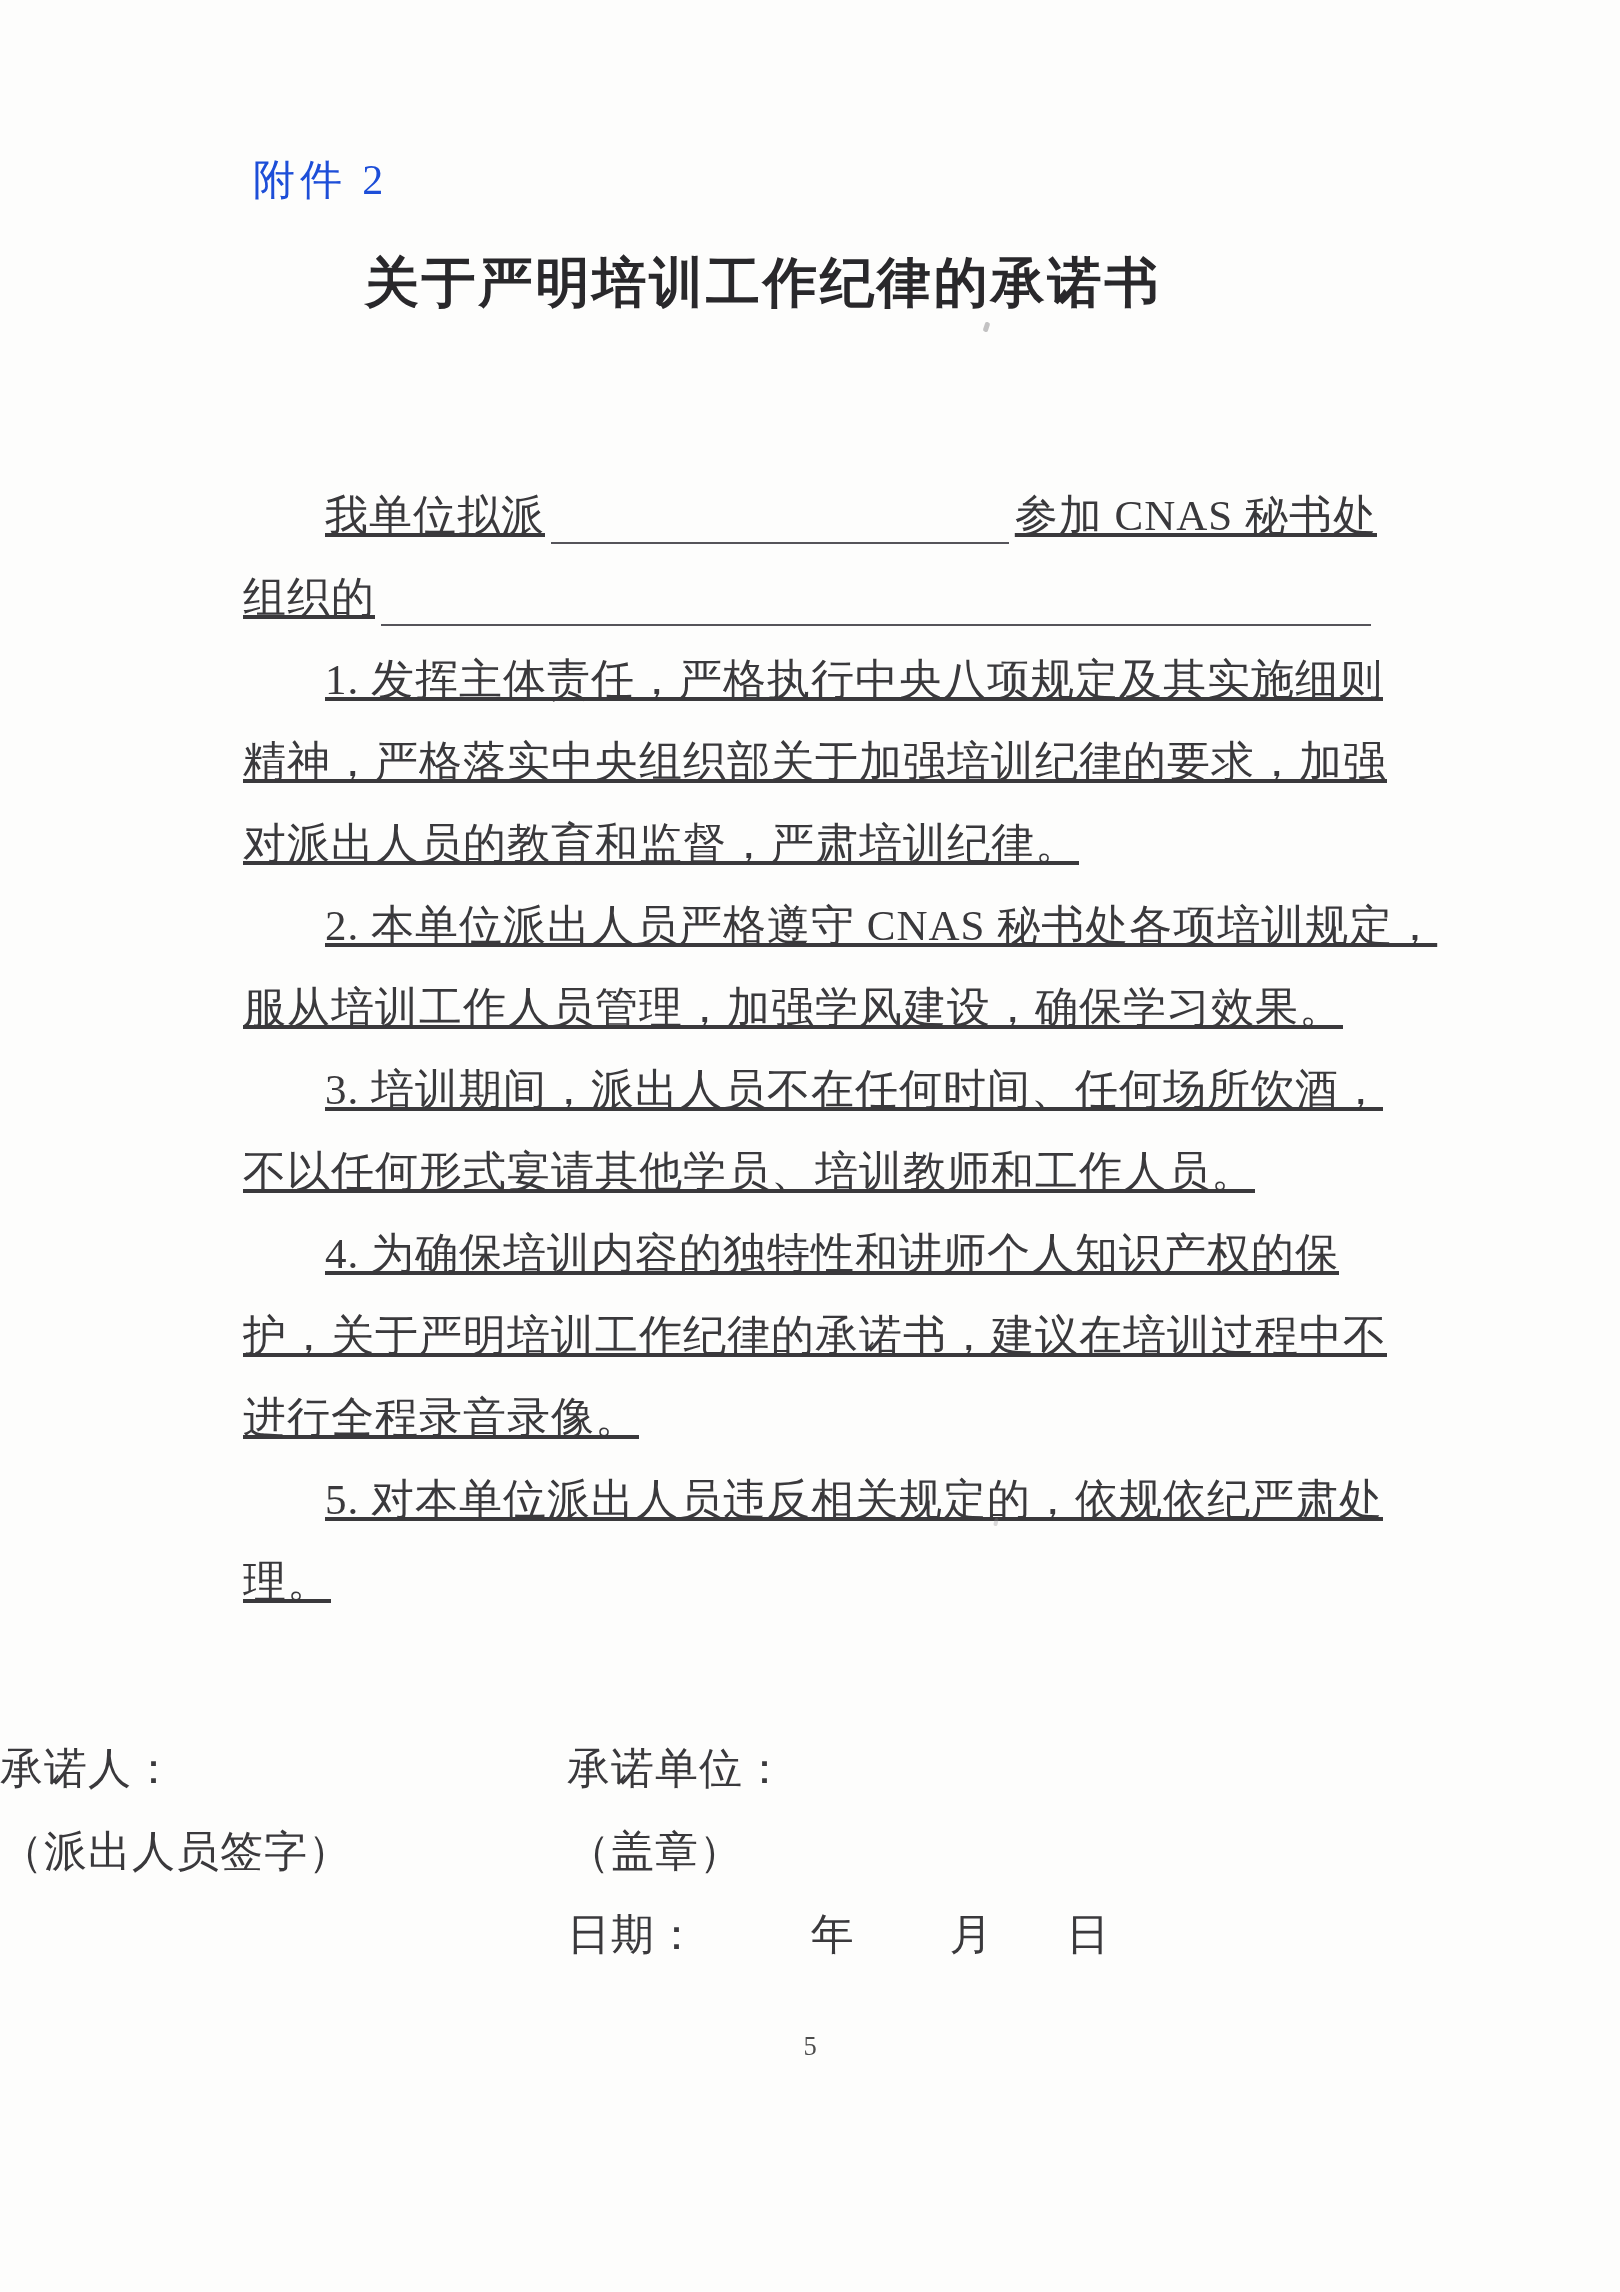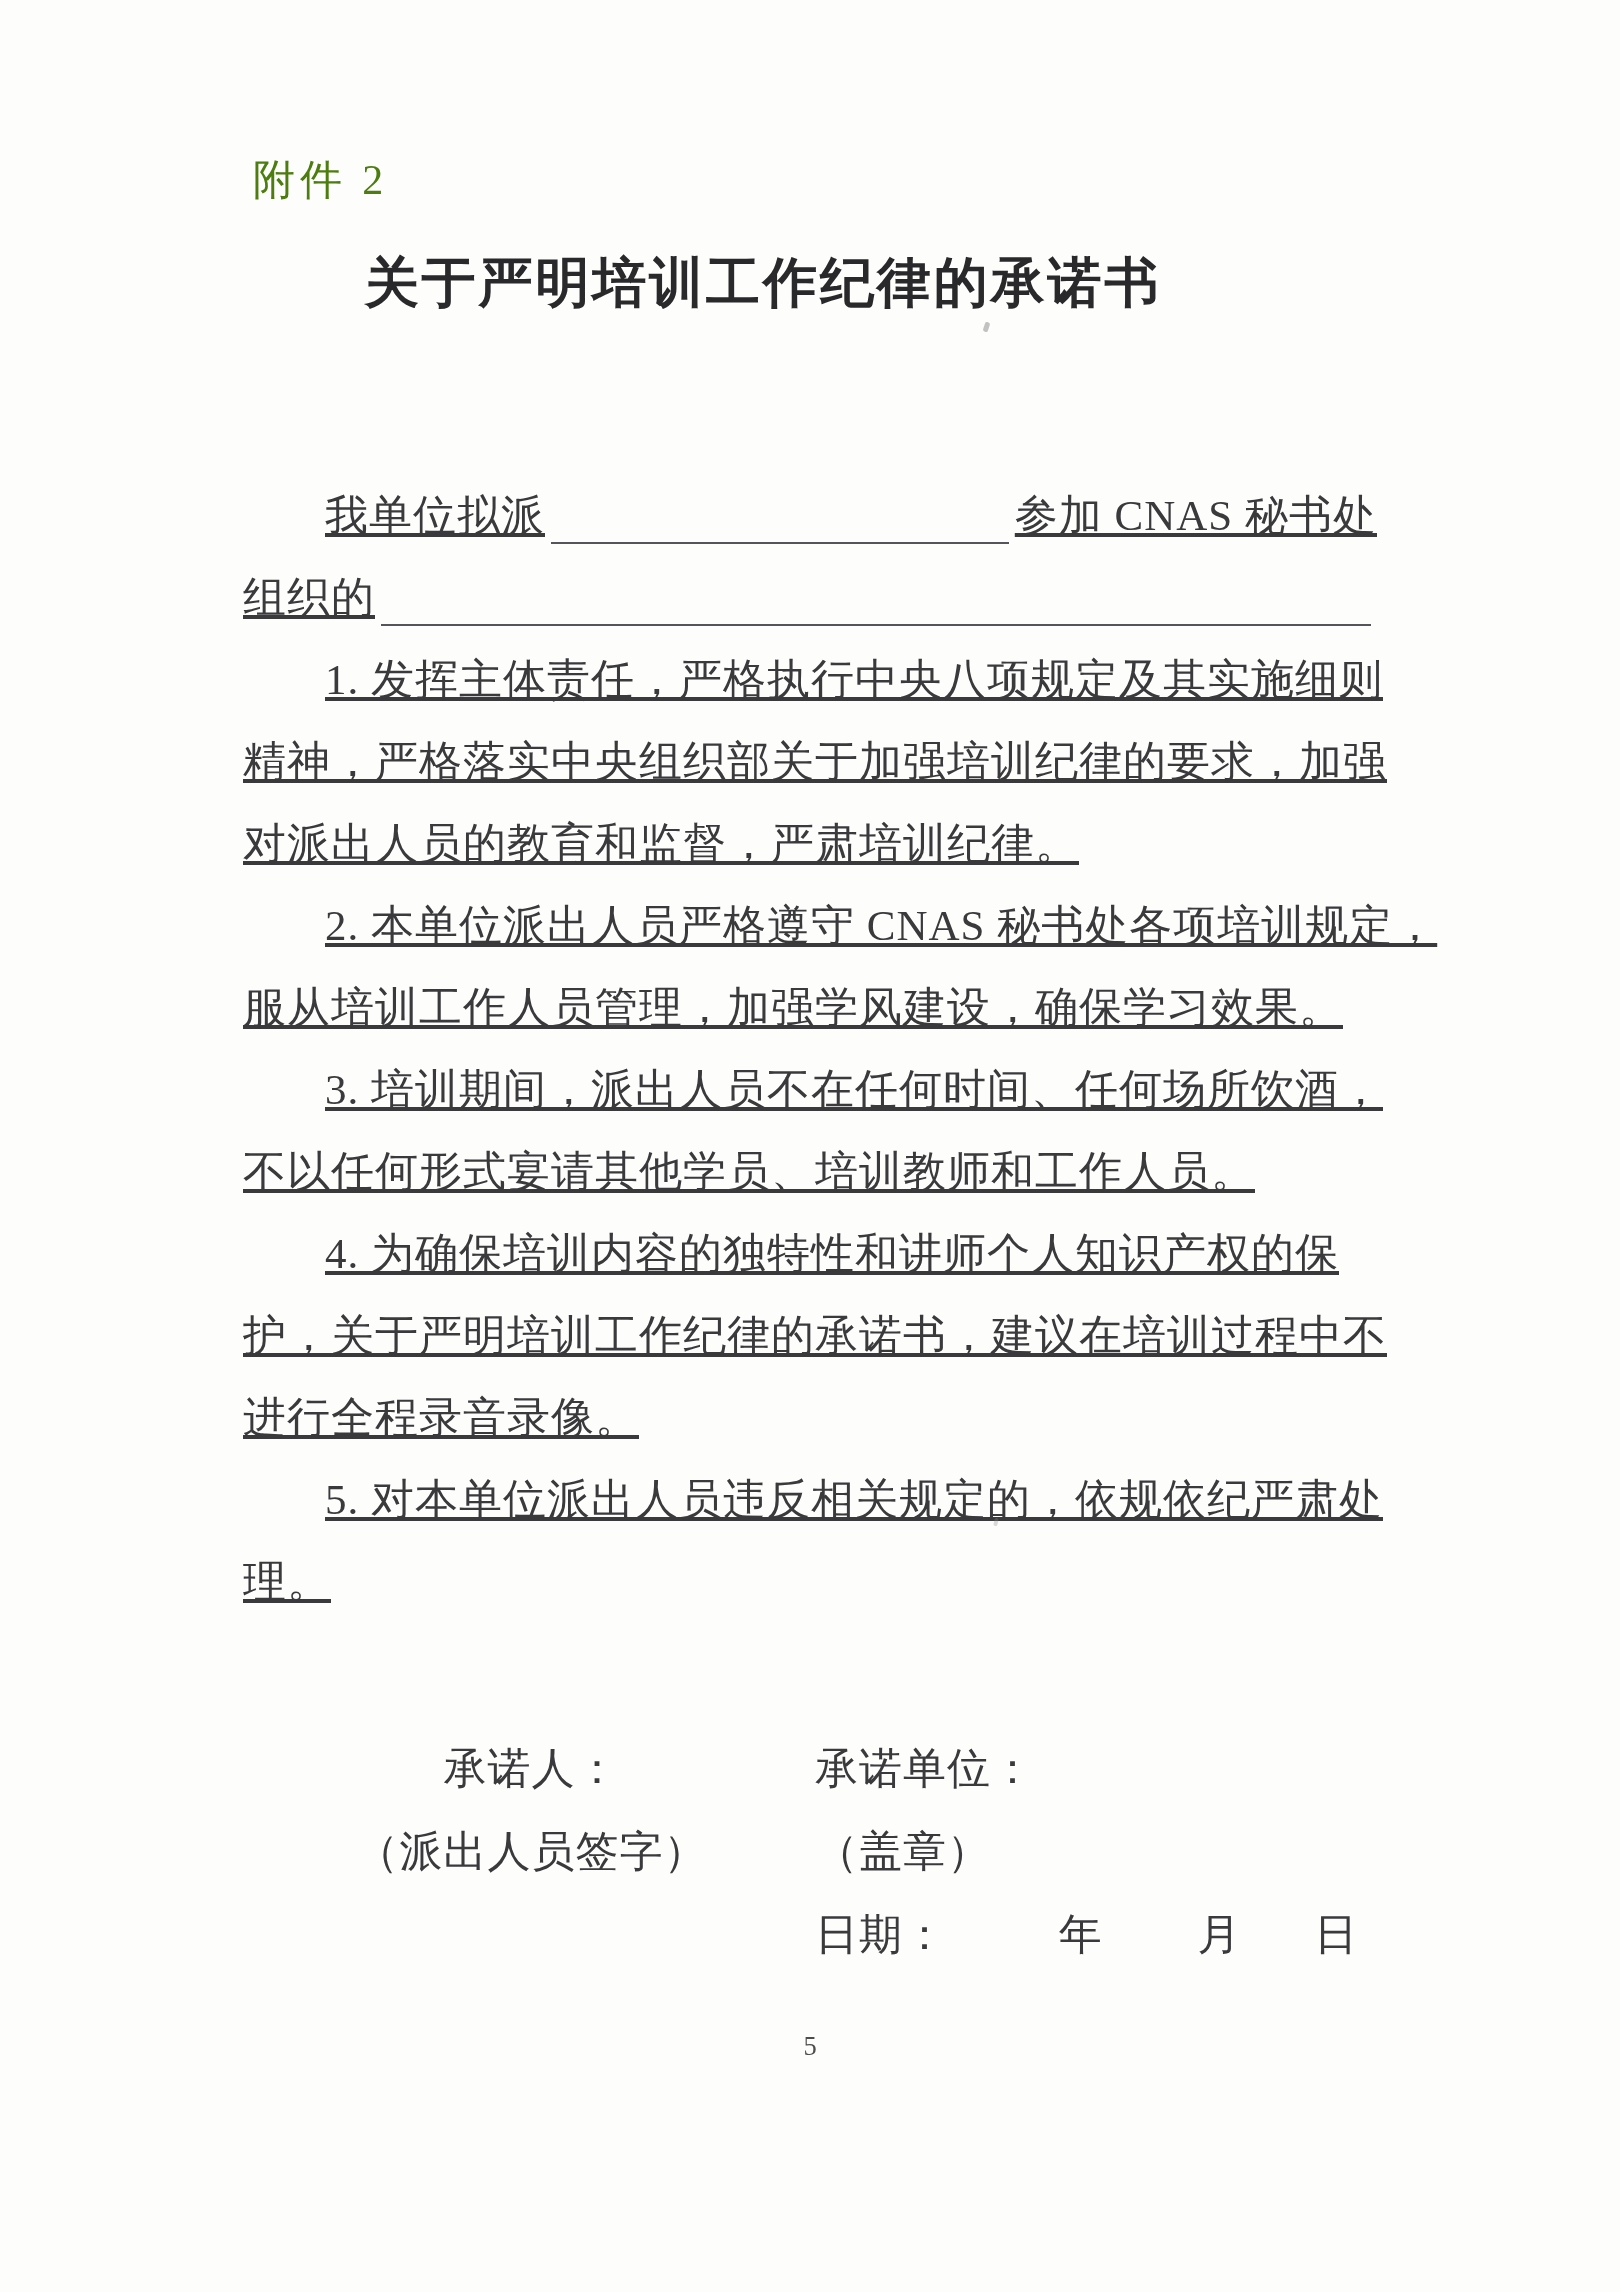--- a/index.html
+++ b/index.html
@@ -11,21 +11,21 @@
     background: #fdfdfc;
     font-family: "Liberation Serif", "DejaVu Serif", serif;
     color: #3a393c;
     overflow: hidden;
   }
   .attachment {
     margin: 155px 0 0 253px;
     font-size: 42px;
     line-height: 51px;
     letter-spacing: 4.9px;
-    color: #4d7c0f;
+    color: #1d4ed8;
   }
   .title {
     margin: 45px 0 0 0;
     text-align: center;
     transform: translateX(-47px);
     font-family: "Liberation Sans", "DejaVu Sans", sans-serif;
     font-weight: 700;
     font-size: 54px;
     line-height: 63px;
     letter-spacing: 2.9px;
@@ -46,23 +46,21 @@
   .flexline { display: flex; align-items: stretch; }
   .flexline > span { display: block; line-height: 82px; }
   .blank {
     flex: 1 1 auto;
     border-bottom: 2.9px solid #55545a;
     margin: 0 5.9px 12.7px 5.9px;
     min-width: 59px;
   }
   .sig {
     margin-top: 104px;
-    padding-left: 248px;
     font-size: 43px;
-    text-align: center;
   }
   .sig-row { display: flex; line-height: 83px; height: 83px; white-space: nowrap; letter-spacing: 1px; }
   .sig-left { display: block; width: 567px; flex: 0 0 567px; }
   .date-line .yr { margin-left: 100px; }
   .date-line .mo { margin-left: 83px; }
   .date-line .dy { margin-left: 61px; }
   .page-num {
     margin-top: 55px;
     text-align: center;
     font-size: 26.5px;

